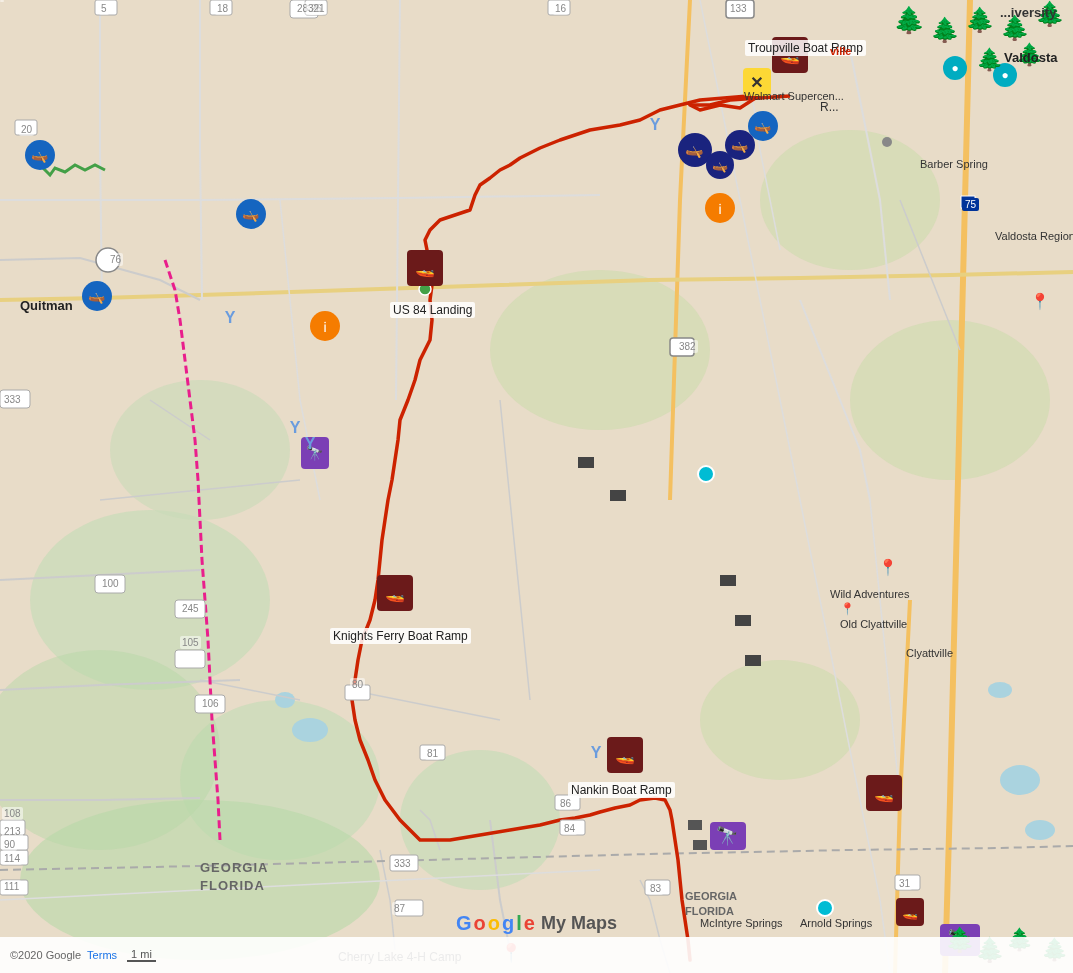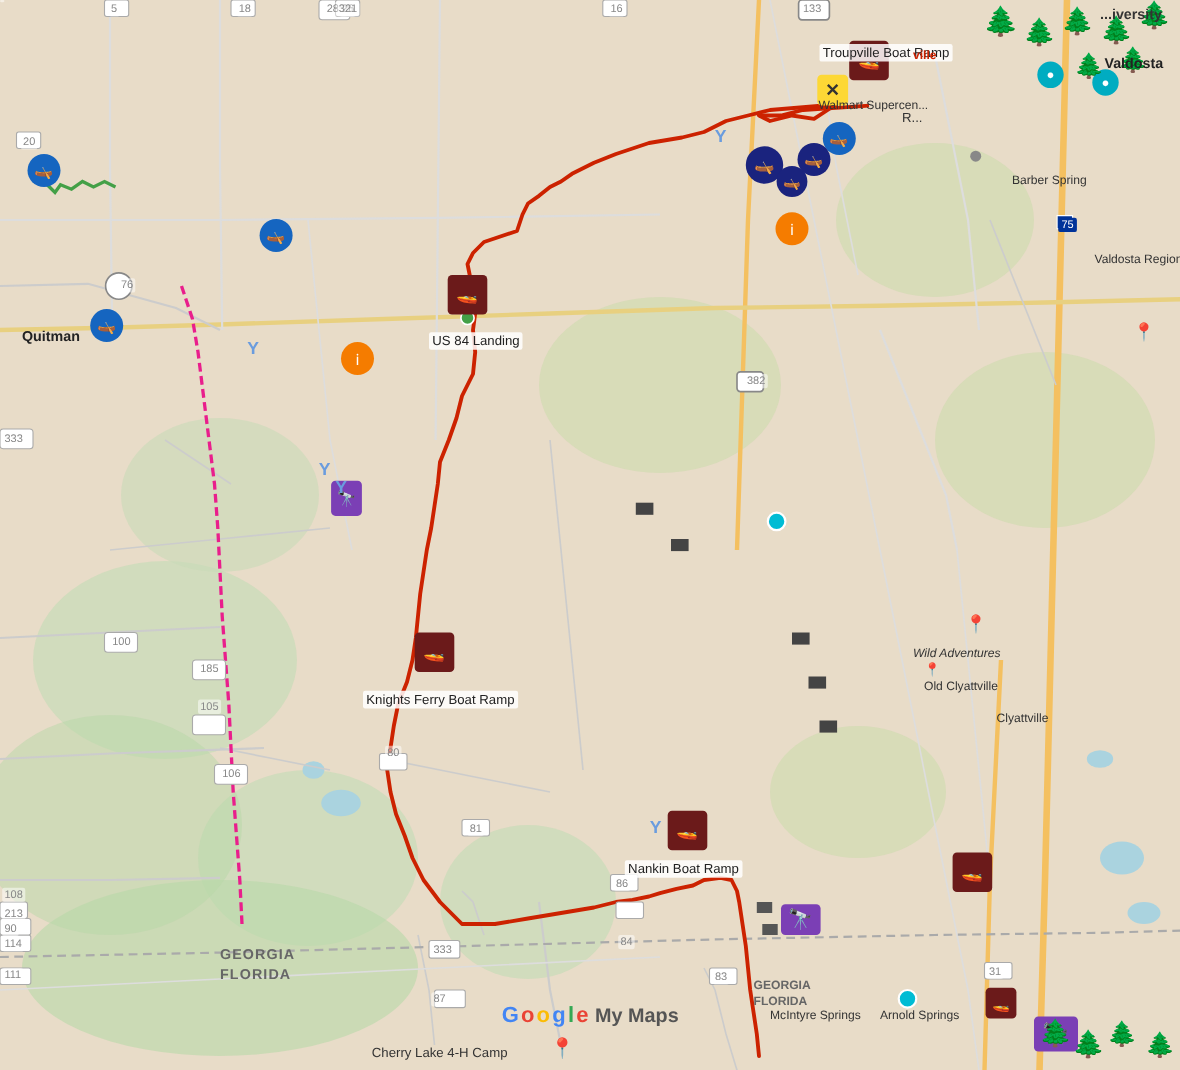--- a/index.html
+++ b/index.html
@@ -410,21 +410,21 @@
   <div style="position:absolute;left:230px;top:318px;color:#6a9cde;font-size:16px;font-weight:bold;transform:translate(-50%,-50%);">Y</div>
   <div style="position:absolute;left:295px;top:428px;color:#6a9cde;font-size:16px;font-weight:bold;transform:translate(-50%,-50%);">Y</div>
   <div style="position:absolute;left:310px;top:444px;color:#6a9cde;font-size:16px;font-weight:bold;transform:translate(-50%,-50%);">Y</div>
   <div style="position:absolute;left:655px;top:125px;color:#6a9cde;font-size:16px;font-weight:bold;transform:translate(-50%,-50%);">Y</div>
   <div style="position:absolute;left:596px;top:753px;color:#6a9cde;font-size:16px;font-weight:bold;transform:translate(-50%,-50%);">Y</div>
 
   <div class="map-label city" style="left:1004px; top:50px;">Valdosta</div>
   <div class="map-label" style="left:995px; top:230px;">Valdosta Regional Airport</div>
   <div class="map-label" style="left:920px; top:158px;">Barber Spring</div>
   <div class="map-label city" style="left:20px; top:298px;">Quitman</div>
-  <div class="map-label" style="left:830px; top:588px;font-style:italic;">Wild Adventures</div>
+  <div class="map-label" style="left:830px; top:588px;">Wild Adventures</div>
   <div class="map-label" style="left:840px; top:602px; font-size:12px; color:#666;">📍</div>
   <div class="map-label" style="left:840px; top:618px;">Old Clyattville</div>
   <div class="map-label" style="left:862px; top:647px;margin-left:44px;">Clyattville</div>
   <div class="map-label" style="left:820px; top:100px; font-size:12px;">R...</div>
   <div class="map-label" style="left:744px; top:90px;">Walmart Supercen...</div>
 
   <div class="map-label" style="left:200px; top:860px; font-size:13px; font-weight:bold; color:#666; letter-spacing:1px;">GEORGIA</div>
   <div class="map-label" style="left:200px; top:878px; font-size:13px; font-weight:bold; color:#666; letter-spacing:1px;">FLORIDA</div>
   <div class="map-label" style="left:685px; top:890px; font-size:11px; font-weight:bold; color:#666;">GEORGIA</div>
   <div class="map-label" style="left:685px; top:905px; font-size:11px; font-weight:bold; color:#666;">FLORIDA</div>
@@ -433,28 +433,28 @@
   <div class="map-label road" style="left:677px; top:340px;">382</div>
   <div class="map-label road" style="left:962px; top:198px; background:#003399; color:white; padding:1px 3px; border-radius:2px; font-size:10px;">75</div>
   <div class="map-label road" style="left:728px; top:2px;">133</div>
   <div class="map-label road" style="left:19px; top:123px;">20</div>
   <div class="map-label road" style="left:295px; top:2px;">285</div>
   <div class="map-label road" style="left:215px; top:2px;">18</div>
   <div class="map-label road" style="left:99px; top:2px;">5</div>
   <div class="map-label road" style="left:553px; top:2px;">16</div>
   <div class="map-label road" style="left:2px; top:393px;">333</div>
   <div class="map-label road" style="left:100px; top:577px;">100</div>
-  <div class="map-label road" style="left:180px; top:602px;">185</div>
+  <div class="map-label road" style="left:180px; top:602px;">245</div>
   <div class="map-label road" style="left:180px; top:636px;">105</div>
   <div class="map-label road" style="left:200px; top:697px;">106</div>
   <div class="map-label road" style="left:2px; top:838px;">90</div>
   <div class="map-label road" style="left:350px; top:678px;">80</div>
   <div class="map-label road" style="left:425px; top:747px;">81</div>
   <div class="map-label road" style="left:558px; top:797px;">86</div>
-  <div class="map-label road" style="left:562px; top:822px;margin-top:28px;">84</div>
+  <div class="map-label road" style="left:562px; top:822px;">84</div>
   <div class="map-label road" style="left:648px; top:882px;">83</div>
   <div class="map-label road" style="left:392px; top:857px;">333</div>
   <div class="map-label road" style="left:392px; top:902px;">87</div>
   <div class="map-label road" style="left:2px; top:825px;">213</div>
   <div class="map-label road" style="left:897px; top:877px;">31</div>
   <div class="map-label road" style="left:2px; top:852px;">114</div>
   <div class="map-label road" style="left:2px; top:880px;">111</div>
   <div class="map-label road" style="left:308px; top:2px;">25</div>
   <div class="map-label road" style="left:309px; top:2px;">26</div>
   <div class="map-label road" style="left:214"></div>
@@ -477,20 +477,25 @@
   <div style="position:absolute;bottom:38px;left:50%;transform:translateX(-50%);display:flex;align-items:center;gap:2px;z-index:150;">
     <span style="font-size:20px;font-weight:bold;color:#4285F4;">G</span>
     <span style="font-size:20px;font-weight:bold;color:#EA4335;">o</span>
     <span style="font-size:20px;font-weight:bold;color:#FBBC05;">o</span>
     <span style="font-size:20px;font-weight:bold;color:#4285F4;">g</span>
     <span style="font-size:20px;font-weight:bold;color:#34A853;">l</span>
     <span style="font-size:20px;font-weight:bold;color:#EA4335;">e</span>
     <span style="font-size:18px;font-weight:bold;color:#555;margin-left:4px;">My Maps</span>
   </div>
 
+  <div class="bottom-bar">
+    <span class="copyright">©2020 Google</span>
+    <a class="terms-link" href="#">Terms</a>
+    <span class="scale">1 mi</span>
+  </div>
 
   <div style="position:absolute;left:830px;top:45px;color:#cc2200;font-size:11px;font-weight:bold;">ville</div>
 
   <div class="map-label road" style="left:2px; top:807px;">108</div>
 
   <div class="map-label road" style="left:306px; top:2px;">321</div>
 
 </div>
 
 </body></html>

